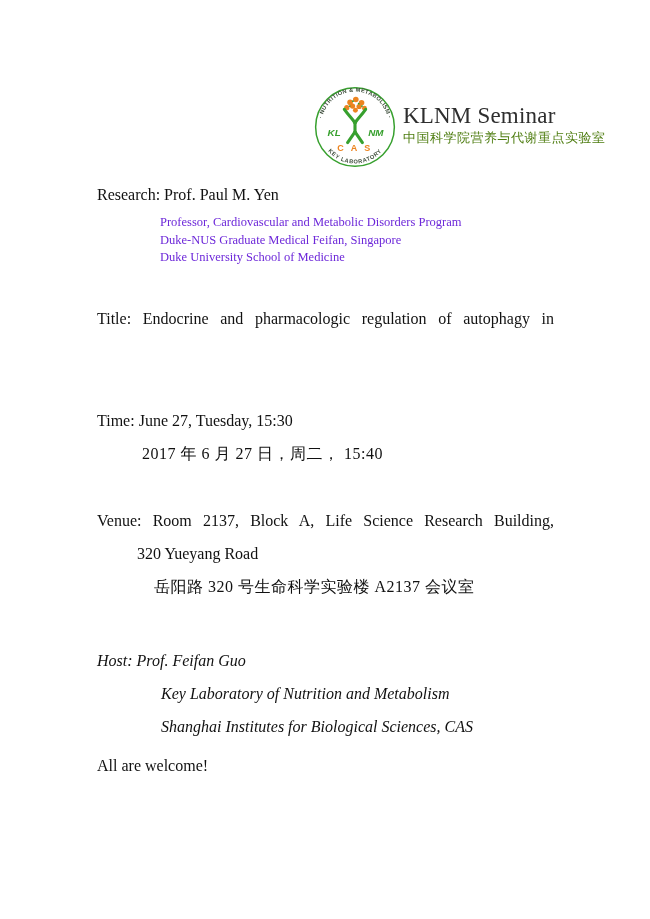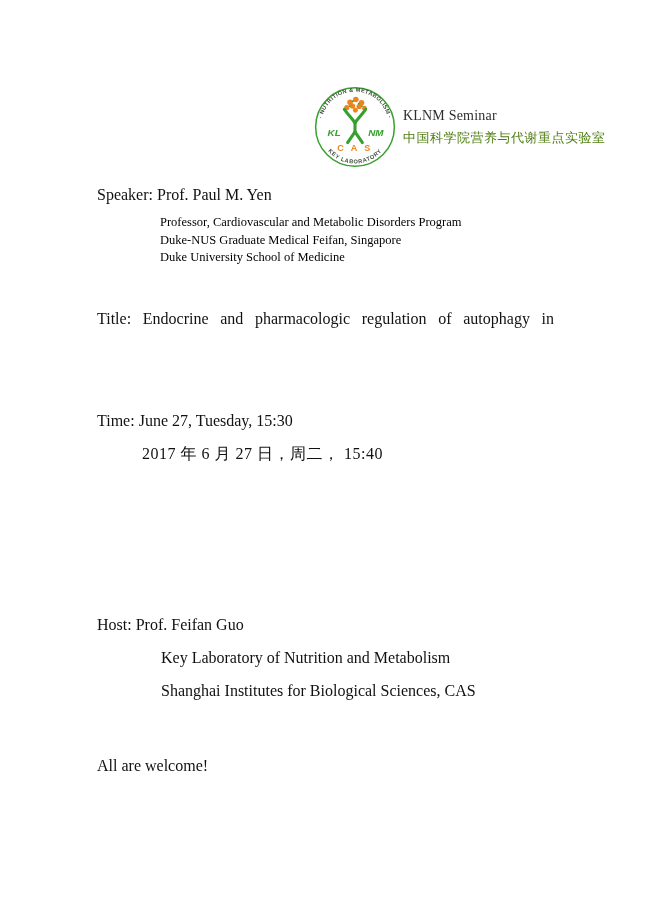--- a/index.html
+++ b/index.html
@@ -16,21 +16,21 @@
   .header {
     position: absolute;
     left: 314px;
     top: 86px;
     display: flex;
     align-items: flex-start;
   }
   .logo-wrap { width: 82px; height: 82px; flex: 0 0 auto; }
   .header-text { margin-left: 7px; padding-top: 20px; }
   .seminar-title {
-    font-size: 14px;
+    font-size: 23px;
     color: #2e2e2e;
     letter-spacing: 0.2px;
     line-height: 20px;
   }
   .lab-name-cn {
     font-size: 13px;
     color: #4d7c0f;
     margin-top: 4px;
     letter-spacing: 0.5px;
     line-height: 16px;
@@ -40,26 +40,26 @@
   .line { line-height: 33px; font-size: 16px; }
   .line-tall { line-height: 34px; }
   .justify { text-align: justify; text-align-last: justify; }
   .speaker-line { top: 184px; line-height: 22px; font-size: 16px; }
   .speaker-affs {
     top: 214px;
     left: 160px;
     width: 400px;
     font-size: 12.5px;
     line-height: 17.5px;
-    color: #000000;
+    color: #6d28d9;
   }
   .title-block  { top: 302px; }
   .time-block   { top: 404px; font-family: Liberation Serif, serif; }
   .venue-block  { top: 504px; }
-  .host-block   { top: 608px; }
+  .host-block   { top: 644px; font-style: italic; }
   .welcome-line { top: 755px; line-height: 22px; font-size: 16px; }
   .indent-40 { margin-left: 40px; }
   .indent-41 { margin-left: 41px; }
   .indent-45 { margin-left: 45px; }
   .indent-48 { margin-left: 64px; }
   .indent-57 { margin-left: 57px; }
   .cn { letter-spacing: 0.5px; }
 </style>
 </head>
 <body>
@@ -110,21 +110,21 @@
         <text x="50" y="79" text-anchor="middle" font-family="Liberation Sans, sans-serif" font-size="11" font-weight="bold" fill="#ec8420" letter-spacing="3">C A S</text>
       </svg>
     </div>
     <div class="header-text">
       <div class="seminar-title">KLNM Seminar</div>
       <div class="lab-name-cn cn">中国科学院营养与代谢重点实验室</div>
     </div>
   </div>
 
   <div class="block speaker-line">
-    <span>Speaker:</span>
+    <span>Research:</span>
     <span>Prof. Paul M. Yen</span>
   </div>
   <div class="block speaker-affs">
     <div>Professor, Cardiovascular and Metabolic Disorders Program</div>
     <div>Duke-NUS Graduate Medical Feifan, Singapore</div>
     <div>Duke University School of Medicine</div>
   </div>
 
   <div class="block title-block">
     <div class="line line-tall justify">
@@ -134,20 +134,28 @@
   </div>
 
   <div class="block time-block">
     <div class="line">
       <span>Time:</span>
       <span>June 27, Tuesday, 15:30</span>
     </div>
     <div class="line indent-45 cn">2017 年 6 月 27 日，周二， 15:40</div>
   </div>
 
+  <div class="block venue-block">
+    <div class="line justify">
+      <span>Venue:</span>
+      <span>Room 2137, Block A, Life Science Research Building,</span>
+    </div>
+    <div class="line indent-40">320 Yueyang Road</div>
+    <div class="line indent-57 cn">岳阳路 320 号生命科学实验楼 A2137 会议室</div>
+  </div>
 
   <div class="block host-block">
     <div class="line">
       <span>Host:</span>
       <span>Prof. Feifan Guo</span>
     </div>
     <div class="line indent-48">Key Laboratory of Nutrition and Metabolism</div>
     <div class="line indent-48">Shanghai Institutes for Biological Sciences, CAS</div>
   </div>
 

